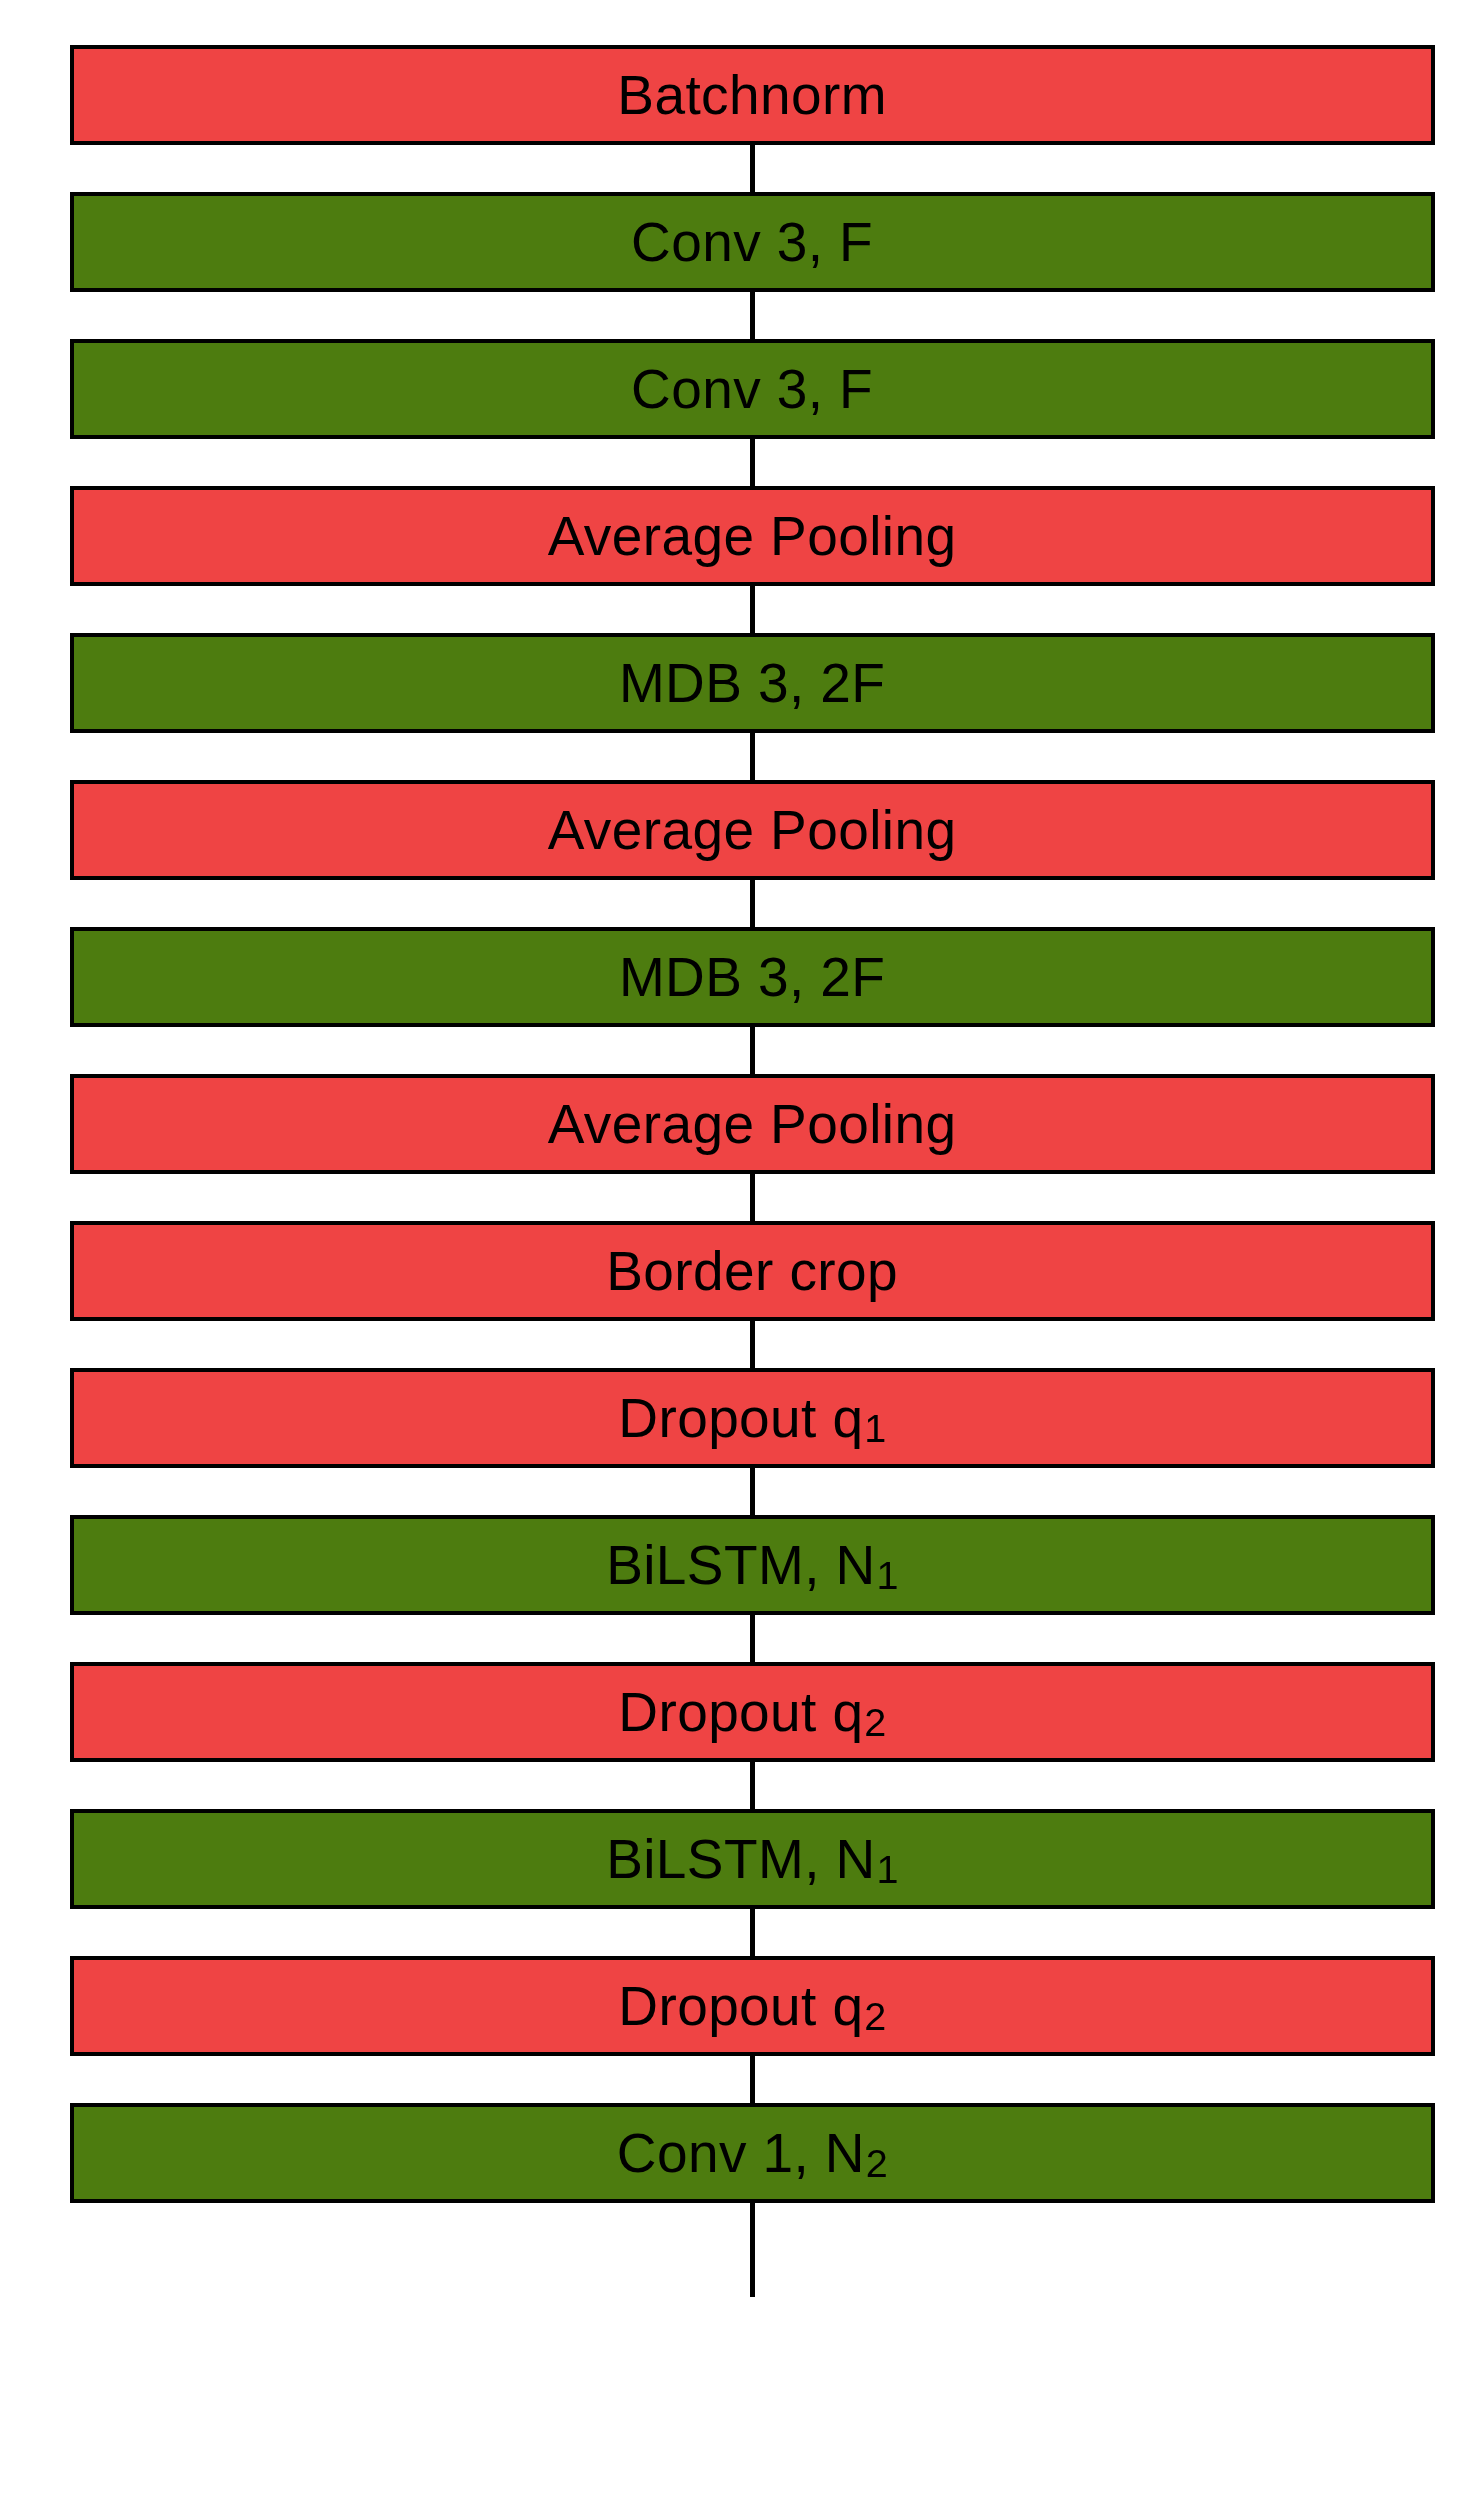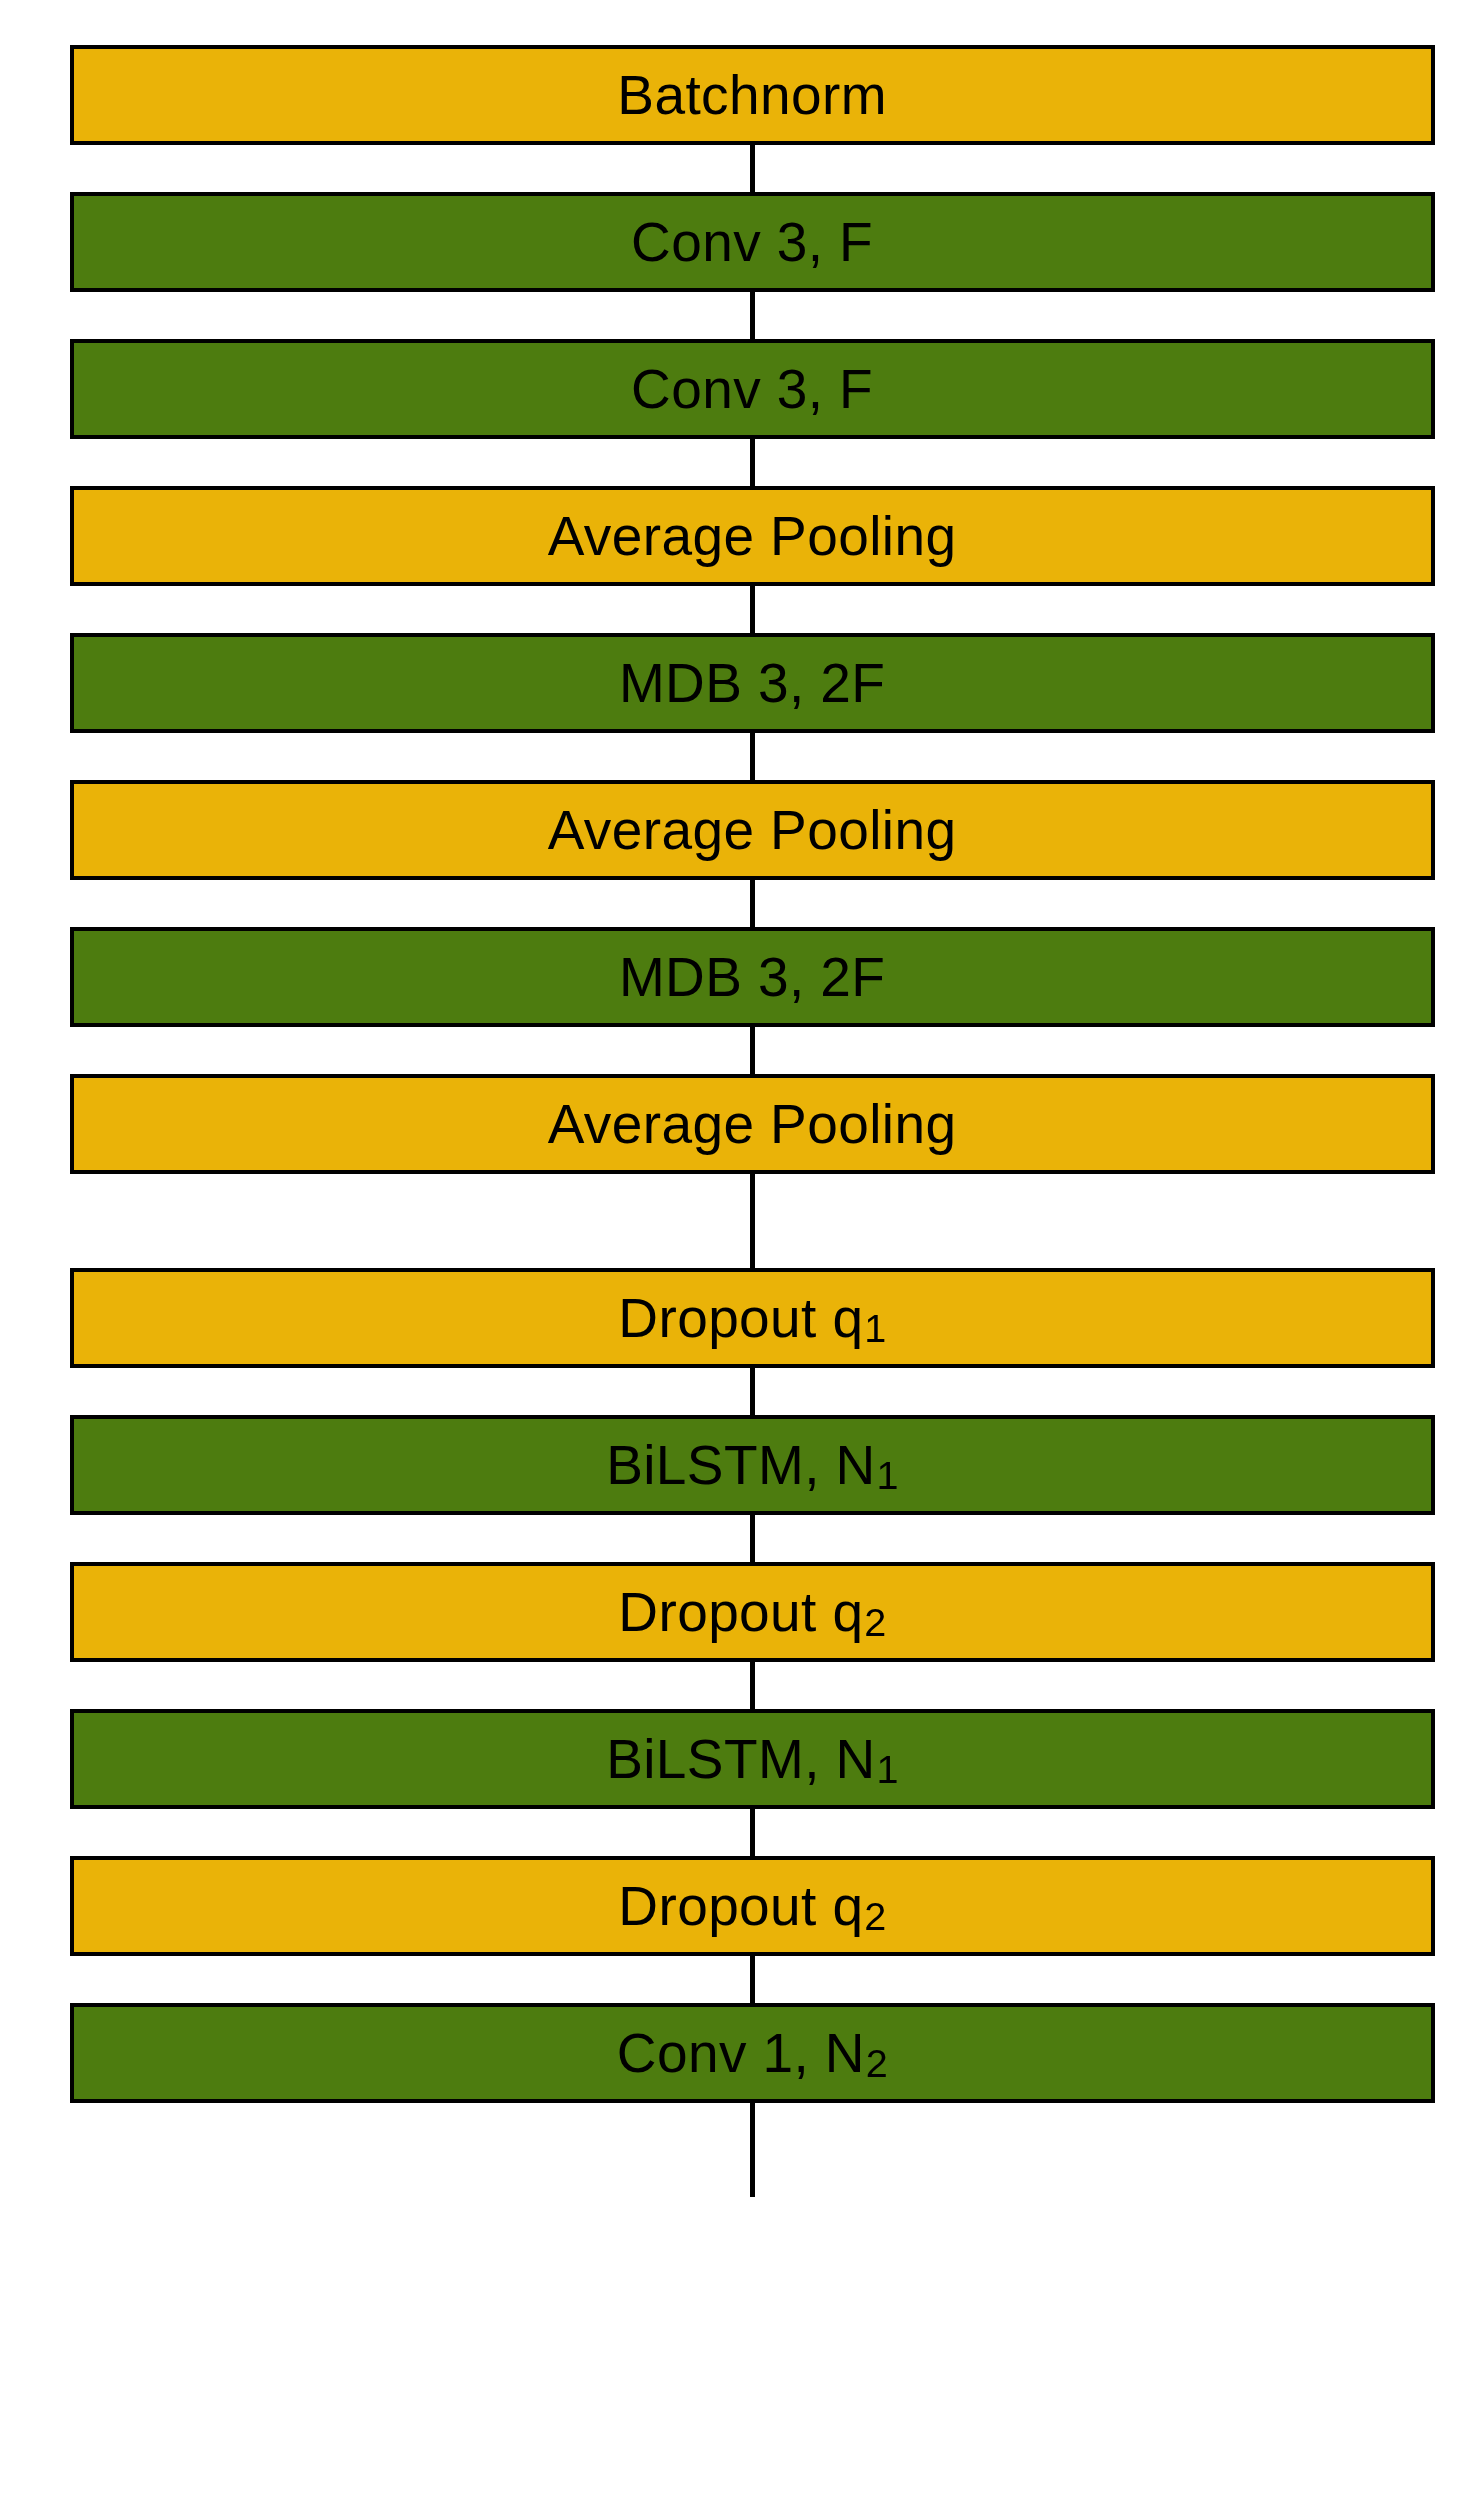--- a/index.html
+++ b/index.html
@@ -28,21 +28,21 @@
     height: 100px;
     border: 4.9px solid #000000;
     display: flex;
     align-items: center;
     justify-content: center;
     font-size: 55px;
     color: #000000;
     letter-spacing: 0.4px;
     white-space: nowrap;
   }
-  .box.white { background: #eab308; }
+  .box.white { background: #ef4444; }
   .box.gray  { background: #4d7c0f; }
   .box .label-sub {
     font-size: 0.72em;
     line-height: 1;
     position: relative;
     top: 0.28em;
     margin-left: 0.8px;
   }
   .connector {
     width: 4.9px;
@@ -103,20 +103,24 @@
 
   <div class="connector"></div>
 
   <div class="box white">
     <span class="label-main">Average Pooling</span>
       <span class="label-sub"></span>
   </div>
 
   <div class="connector"></div>
 
+  <div class="box white">
+    <span class="label-main">Border crop</span>
+      <span class="label-sub"></span>
+  </div>
 
   <div class="connector"></div>
 
   <div class="box white">
     <span class="label-main">Dropout q</span>
       <span class="label-sub">1</span>
   </div>
 
   <div class="connector"></div>
 

